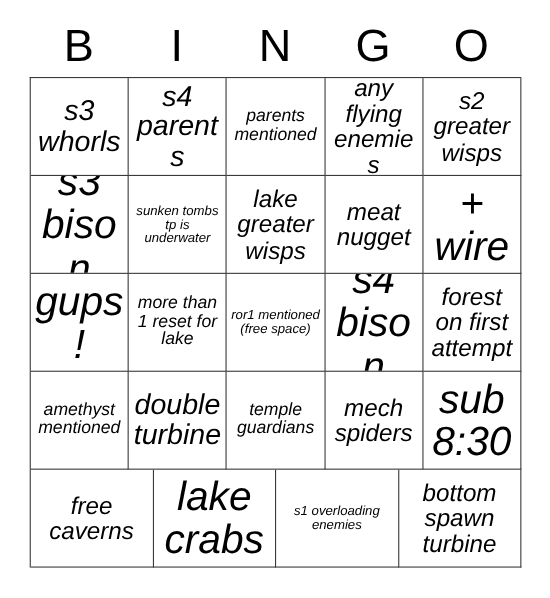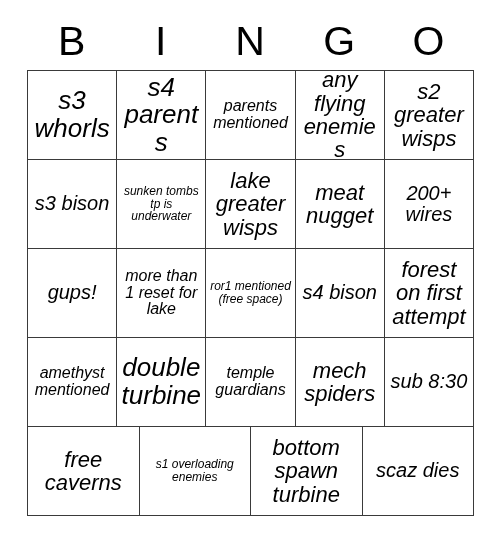--- a/index.html
+++ b/index.html
@@ -61,21 +61,21 @@
     padding: 1px 3px;
     overflow: hidden;
   }
   .cell-text {
     display: block;
     width: 100%;
     line-height: 1.06;
     word-wrap: break-word;
   }
   
-  .sz-xl { font-size: 20px; }
+  .sz-xl { font-size: 37px; }
   .sz-lg { font-size: 26px; }
   .sz-md { font-size: 22px; }
   .sz-sm { font-size: 16px; }
   .sz-xs { font-size: 12px; }
 </style>
 </head>
 <body>
 
 <div id="card">
 
@@ -159,24 +159,24 @@
       <div class="cell">
           <span class="cell-text sz-xl">sub 8:30</span>
         </div>
     </div>
 
     <div class="grid-row">
       <div class="cell">
           <span class="cell-text sz-md">free caverns</span>
         </div>
       <div class="cell">
+          <span class="cell-text sz-xl">lake crabs</span>
+        </div>
+      <div class="cell">
           <span class="cell-text sz-xs">s1 overloading enemies</span>
         </div>
       <div class="cell">
           <span class="cell-text sz-md">bottom spawn turbine</span>
-        </div>
-      <div class="cell">
-          <span class="cell-text sz-xl">scaz dies</span>
         </div>
     </div>
 
   </div>
 </div>
 
 </body></html>

